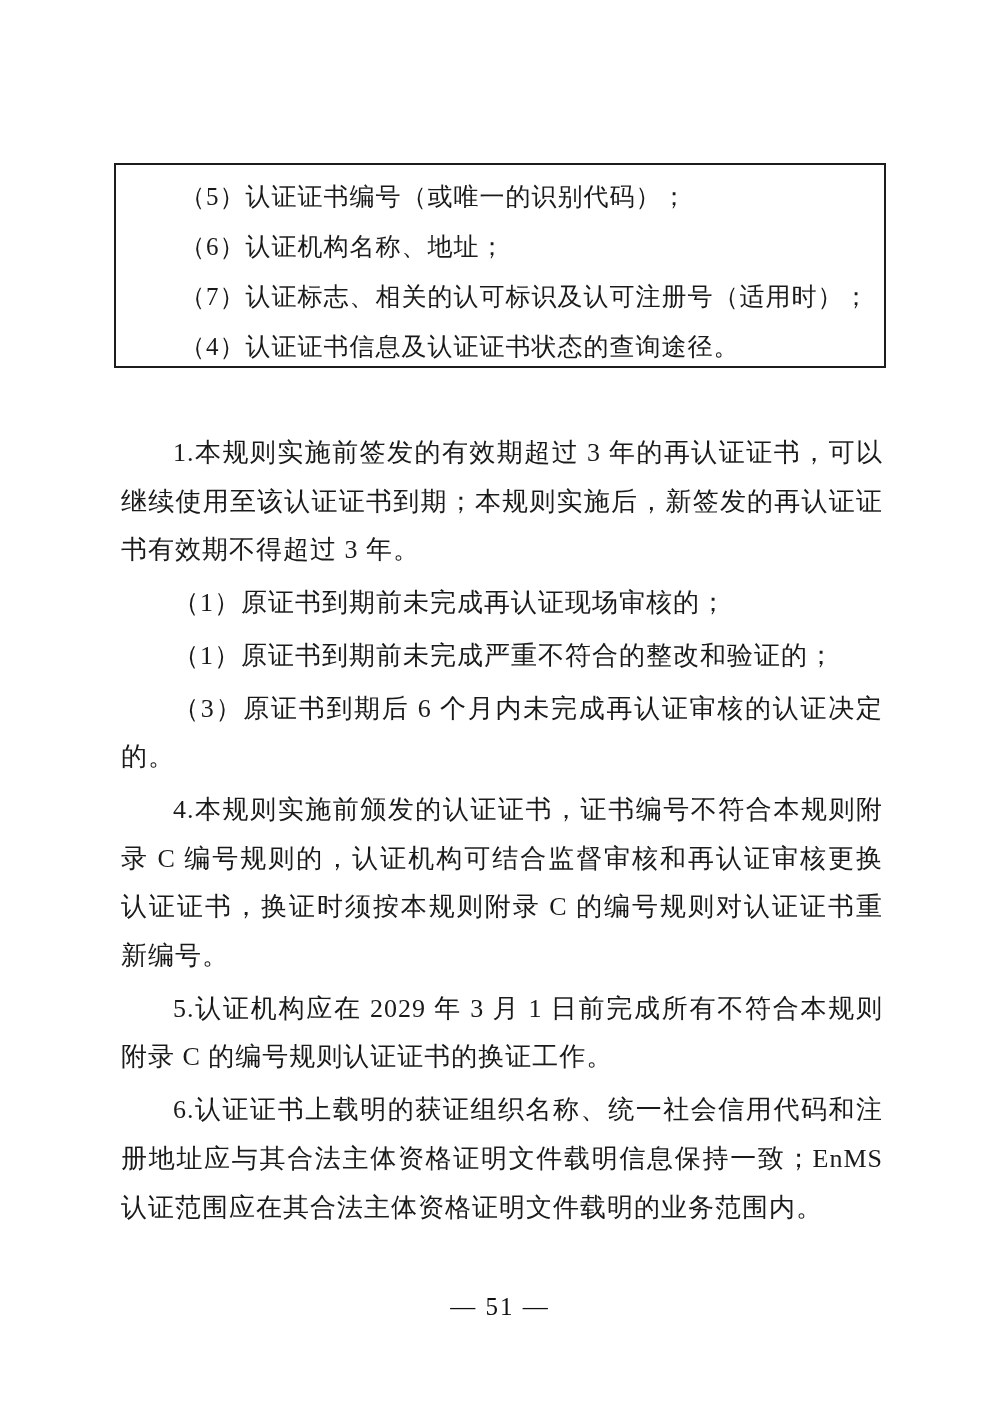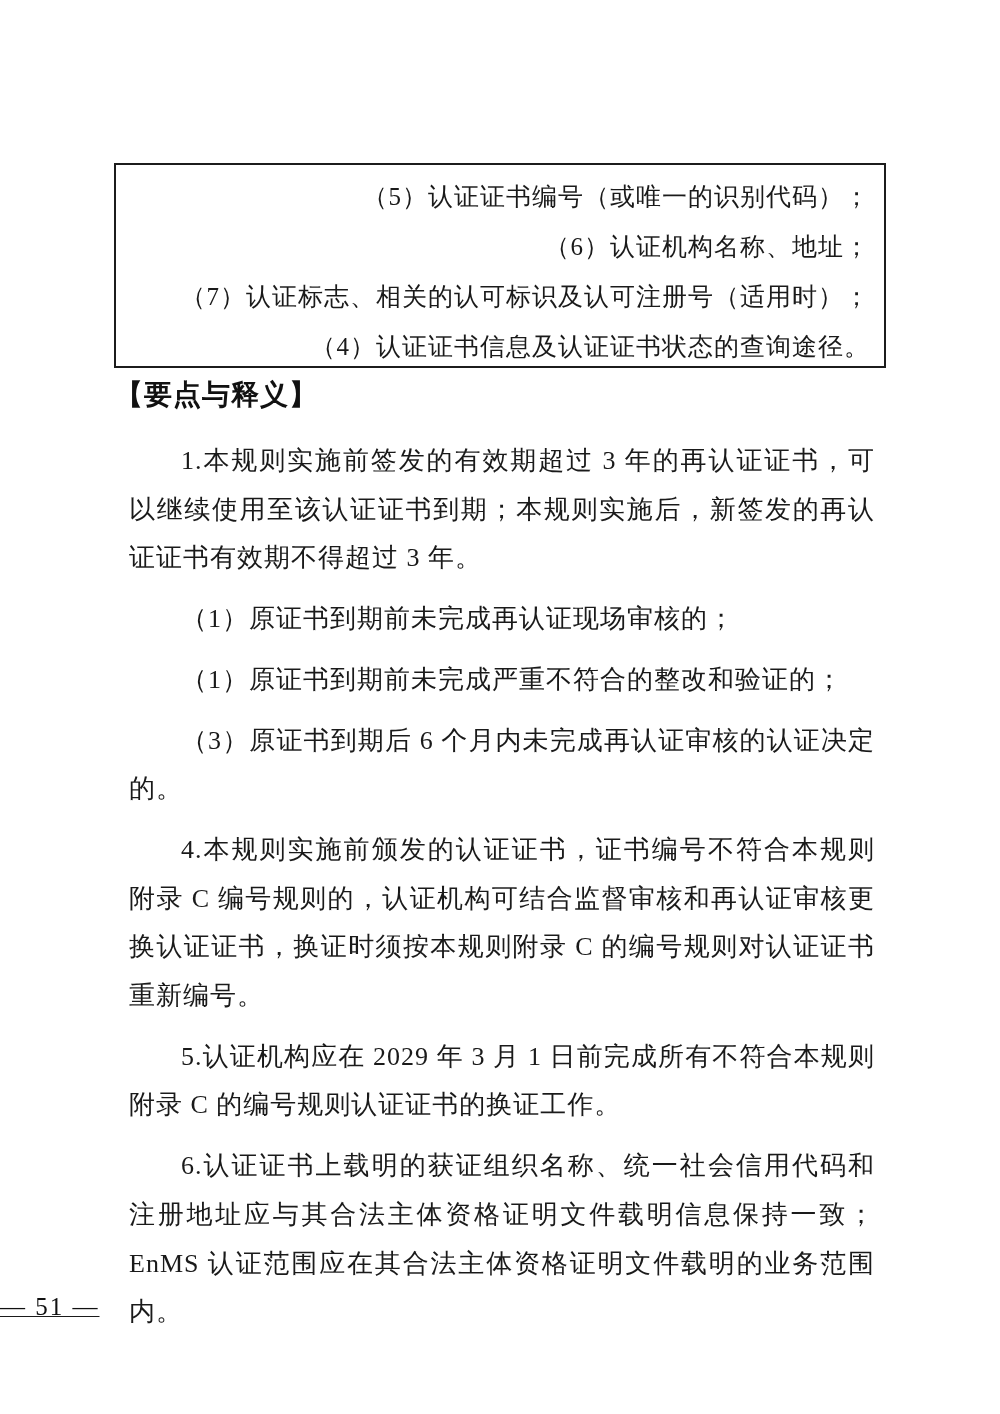--- a/index.html
+++ b/index.html
@@ -25,21 +25,20 @@
     height: 205px;
     box-sizing: border-box;
     border: 2px solid #1c1c1c;
     padding: 7px 14px 0 64px;
   }
   .box-line {
     margin: 0;
     font-size: 25px;
     line-height: 50px;
     letter-spacing: 1px;
-    text-align: right;
   }
   .section-heading {
     position: absolute;
     left: 115px;
     top: 376px;
     margin: 0;
     font-family: "Liberation Sans", "DejaVu Sans", sans-serif;
     font-size: 28px;
     font-weight: bold;
     letter-spacing: 1px;
@@ -49,50 +48,48 @@
     position: absolute;
     left: 117px;
     top: 425px;
     width: 770px;
     font-size: 26px;
     line-height: 48.7px;
     text-align: justify;
     letter-spacing: 1px;
   }
   .para {
-    margin: 12px;
+    margin: 4px;
     text-indent: 2em;
   }
   .page-footer {
     position: absolute;
     left: 0;
     top: 1293px;
     width: 100%;
-    text-align: left;
-    text-decoration: underline;
+    text-align: center;
   }
   .page-number {
     font-size: 25px;
     letter-spacing: 2px;
     color: #111111;
   }
 </style>
 </head>
 <body>
 
 <div class="page">
 
   <div class="excerpt-box">
     <p class="box-line">（5）认证证书编号（或唯一的识别代码）；</p>
     <p class="box-line">（6）认证机构名称、地址；</p>
     <p class="box-line">（7）认证标志、相关的认可标识及认可注册号（适用时）；</p>
     <p class="box-line">（4）认证证书信息及认证证书状态的查询途径。</p>
   </div>
 
-  <h2 class="section-heading">【要点与释义】</h2>
 
   <div class="section-body">
     <p class="para">1.本规则实施前签发的有效期超过 3 年的再认证证书，可以继续使用至该认证证书到期；本规则实施后，新签发的再认证证书有效期不得超过 3 年。</p>
     <p class="para">（1）原证书到期前未完成再认证现场审核的；</p>
     <p class="para">（1）原证书到期前未完成严重不符合的整改和验证的；</p>
     <p class="para">（3）原证书到期后 6 个月内未完成再认证审核的认证决定的。</p>
     <p class="para">4.本规则实施前颁发的认证证书，证书编号不符合本规则附录 C 编号规则的，认证机构可结合监督审核和再认证审核更换认证证书，换证时须按本规则附录 C 的编号规则对认证证书重新编号。</p>
     <p class="para">5.认证机构应在 2029 年 3 月 1 日前完成所有不符合本规则附录 C 的编号规则认证证书的换证工作。</p>
     <p class="para">6.认证证书上载明的获证组织名称、统一社会信用代码和注册地址应与其合法主体资格证明文件载明信息保持一致；EnMS 认证范围应在其合法主体资格证明文件载明的业务范围内。</p>
   </div>

